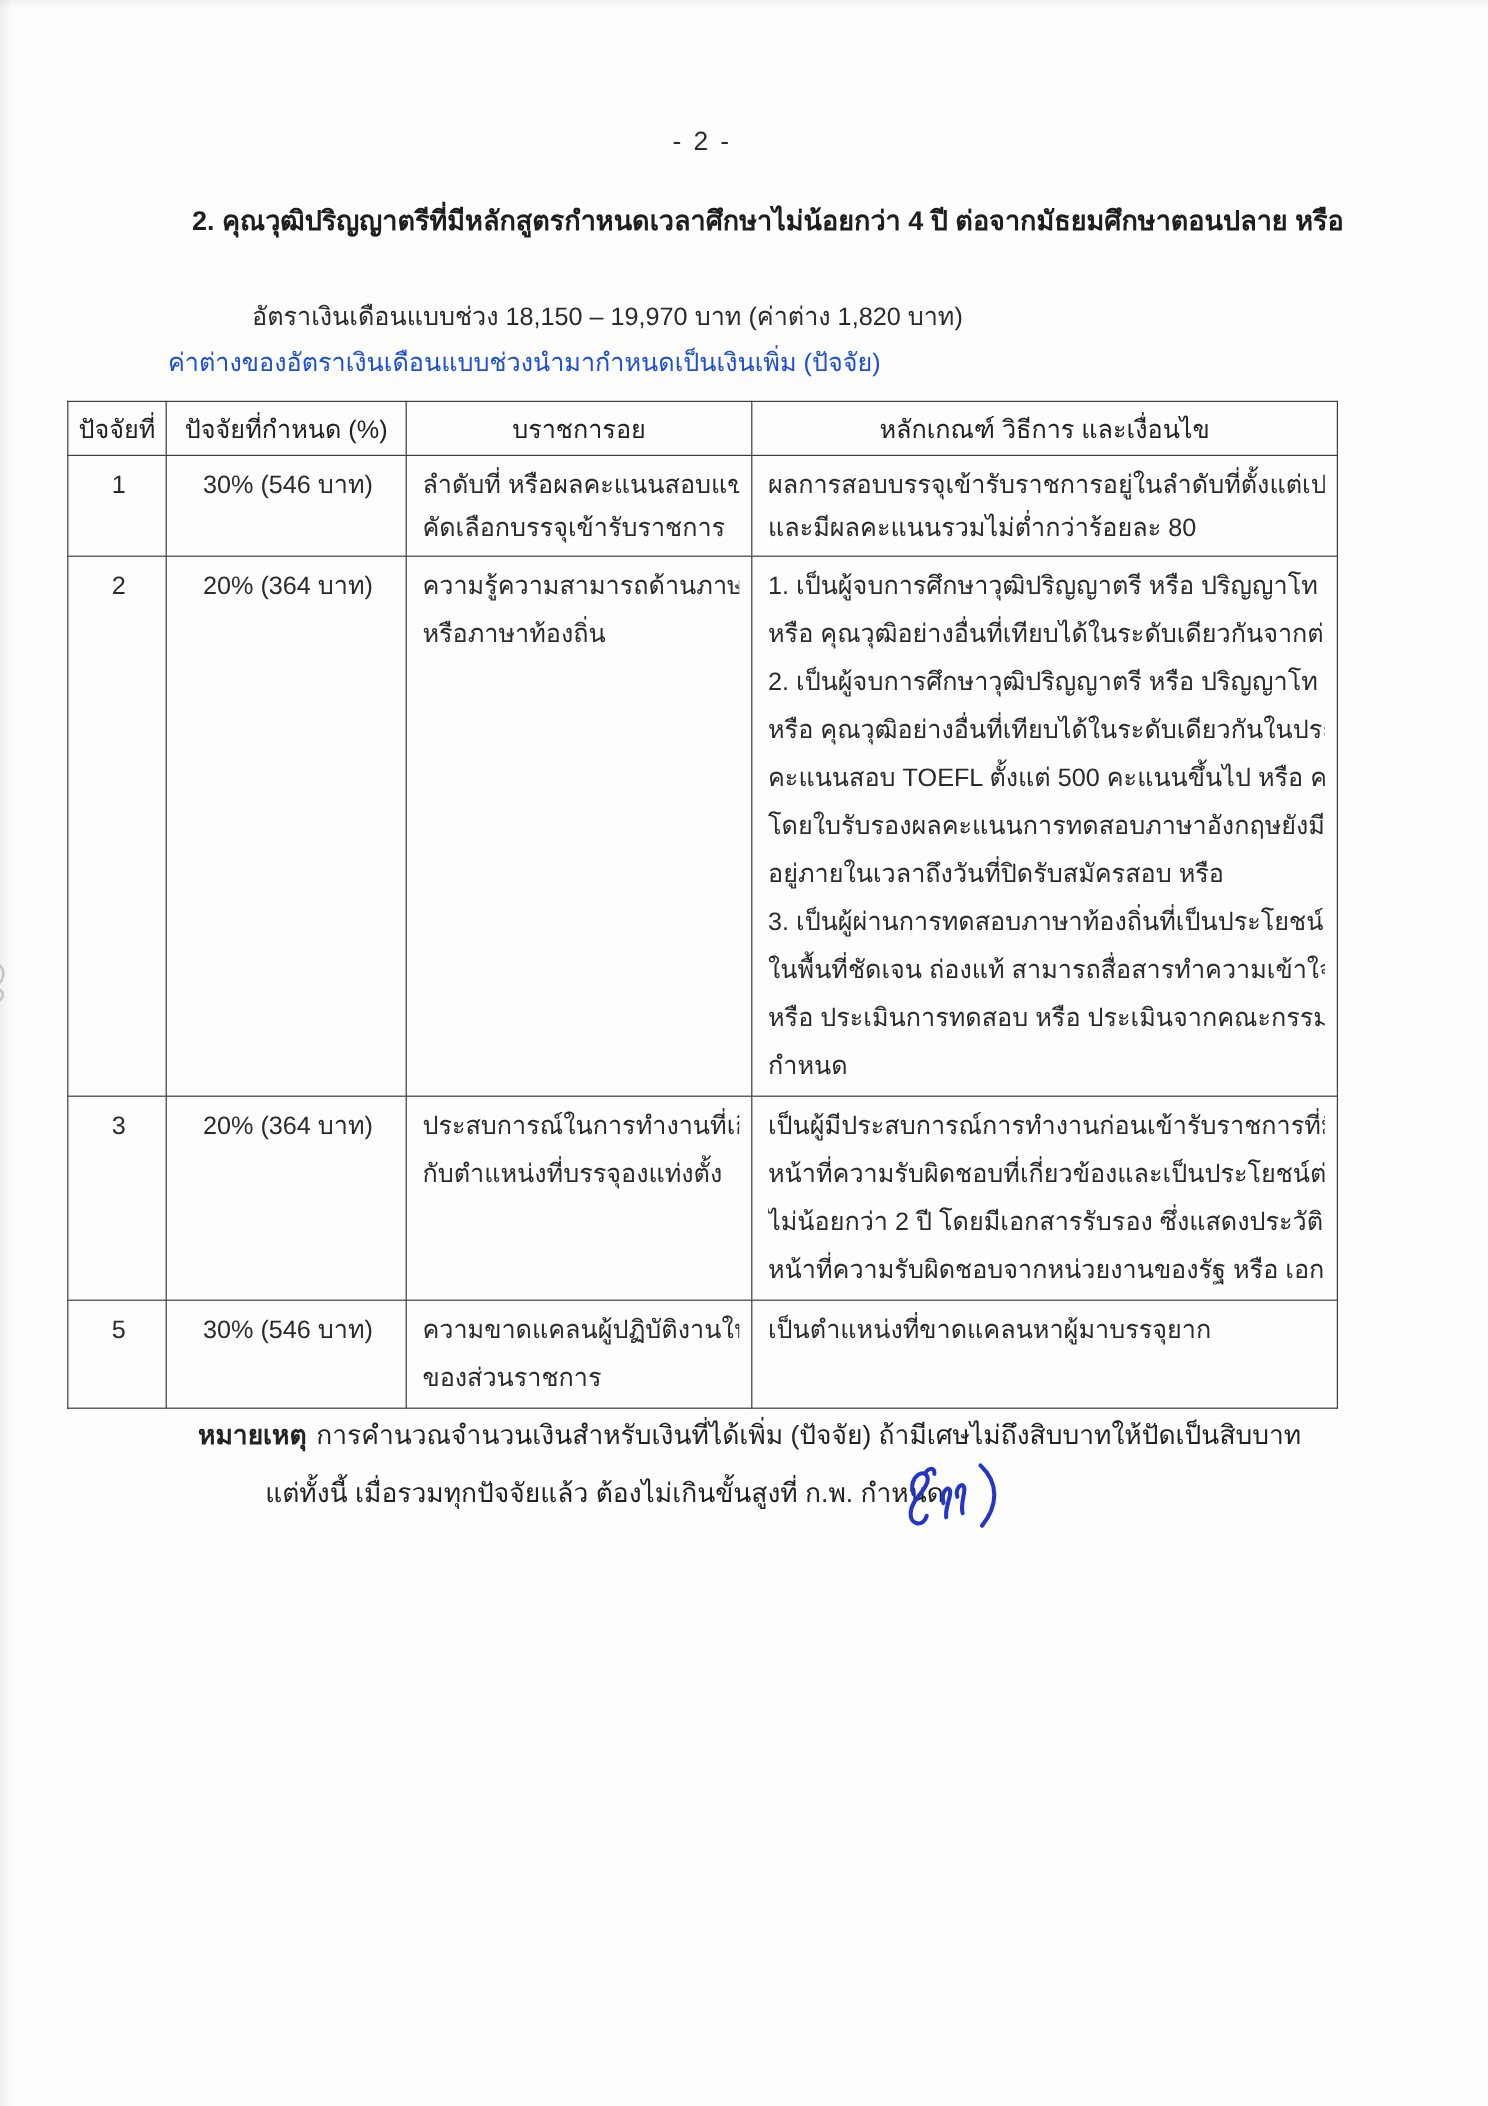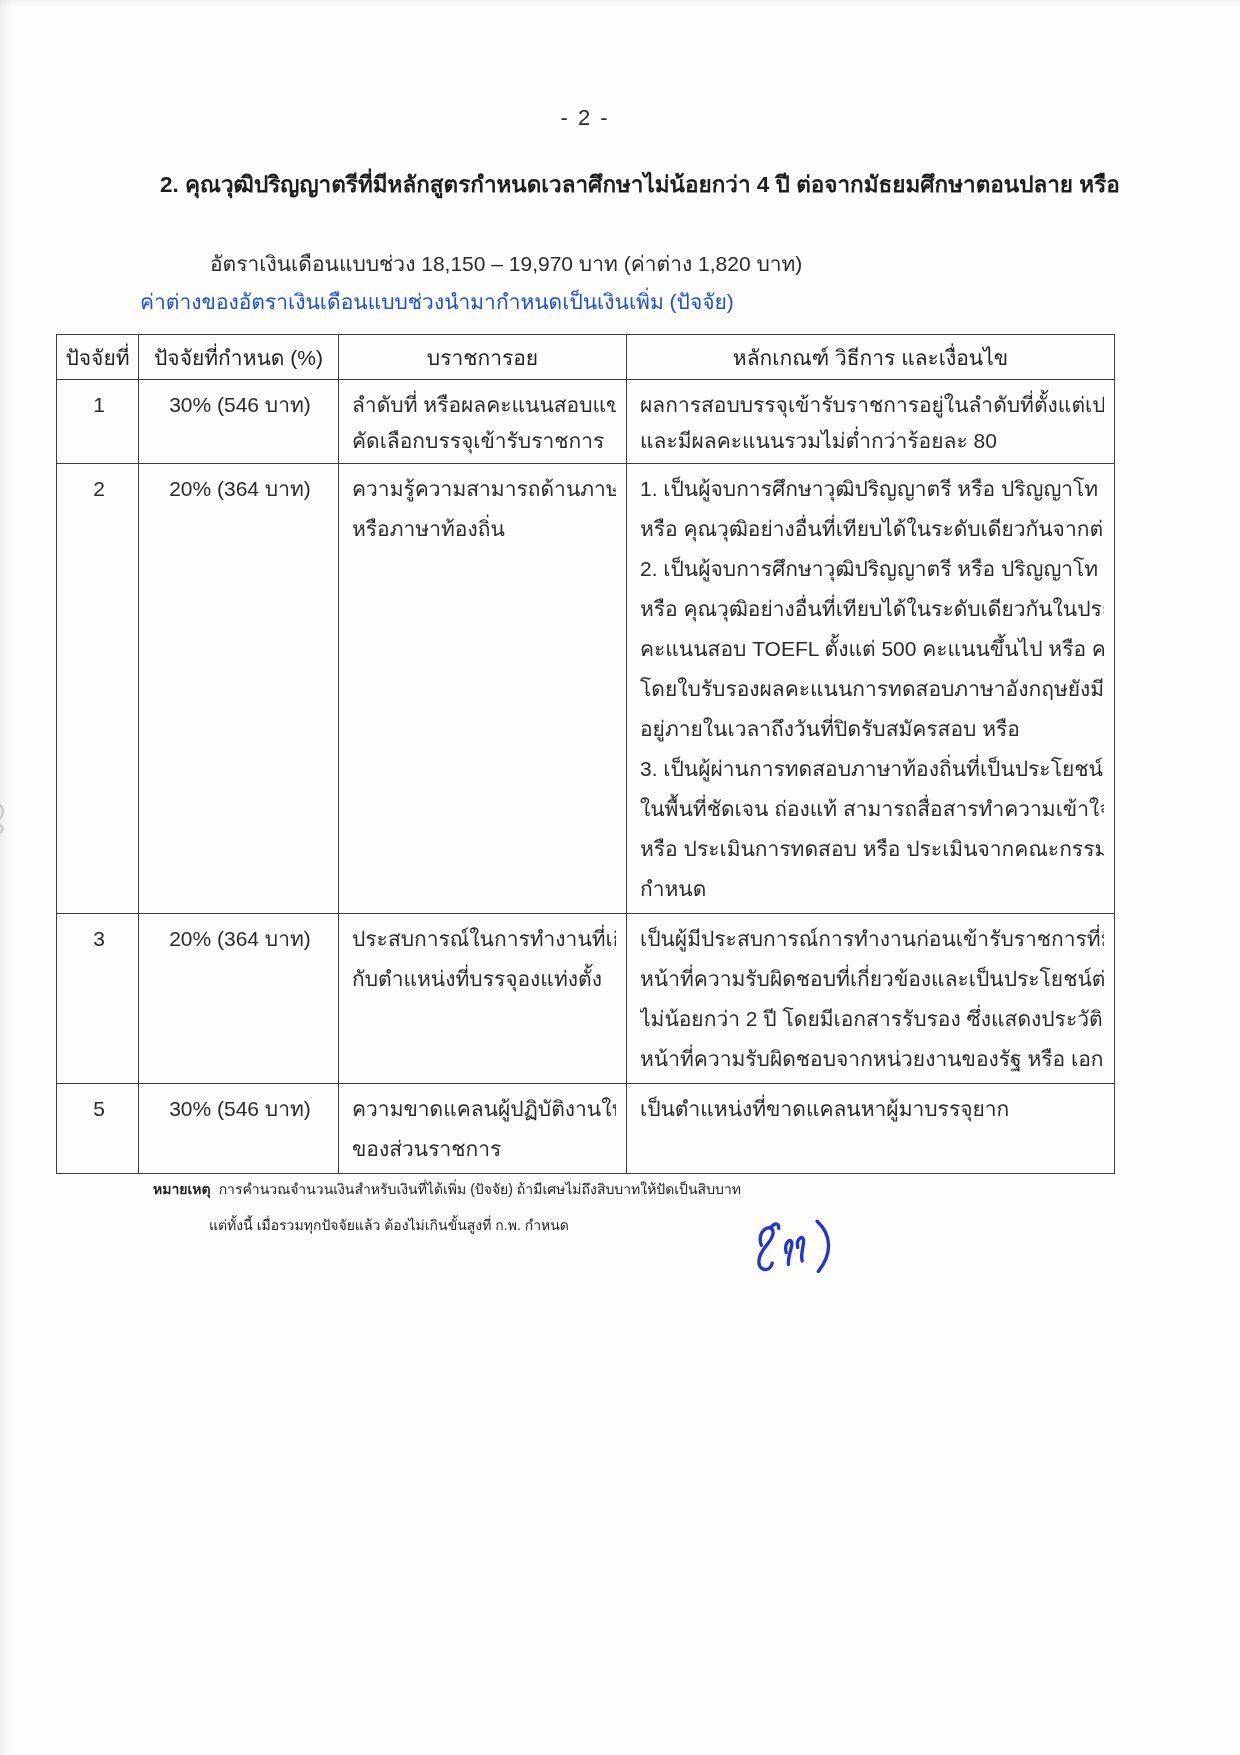--- a/index.html
+++ b/index.html
@@ -49,21 +49,21 @@
     font-weight:400;height:40px;text-align:center;vertical-align:middle;
     padding:2px 4px;font-size:21px;color:#222;
   }
   table.factors td{
     vertical-align:top;padding:5px 10px 4px 13px;line-height:40px;
   }
   td.c-no, td.c-pct{text-align:center;padding-left:4px;padding-right:4px;}
   tr.row-first td{line-height:36px;padding-top:7px;}
   .line{white-space:nowrap;overflow:hidden;}
   .footnote{
-    position:absolute;left:153px;top:1178px;font-size:14px;color:#232323;
+    position:absolute;left:165px;top:1178px;font-size:22px;color:#232323;
   }
   .fn-line1 .fn-label{font-weight:700;margin-right:8px;}
   .fn-line2{margin-top:14px;padding-left:56px;}
   .handwriting{
     position:absolute;left:746px;top:1212px;width:92px;height:76px;
     transform:rotate(-6deg);
   }
   .scan-artifact{
     position:absolute;left:-3px;top:800px;width:16px;height:36px;
   }

